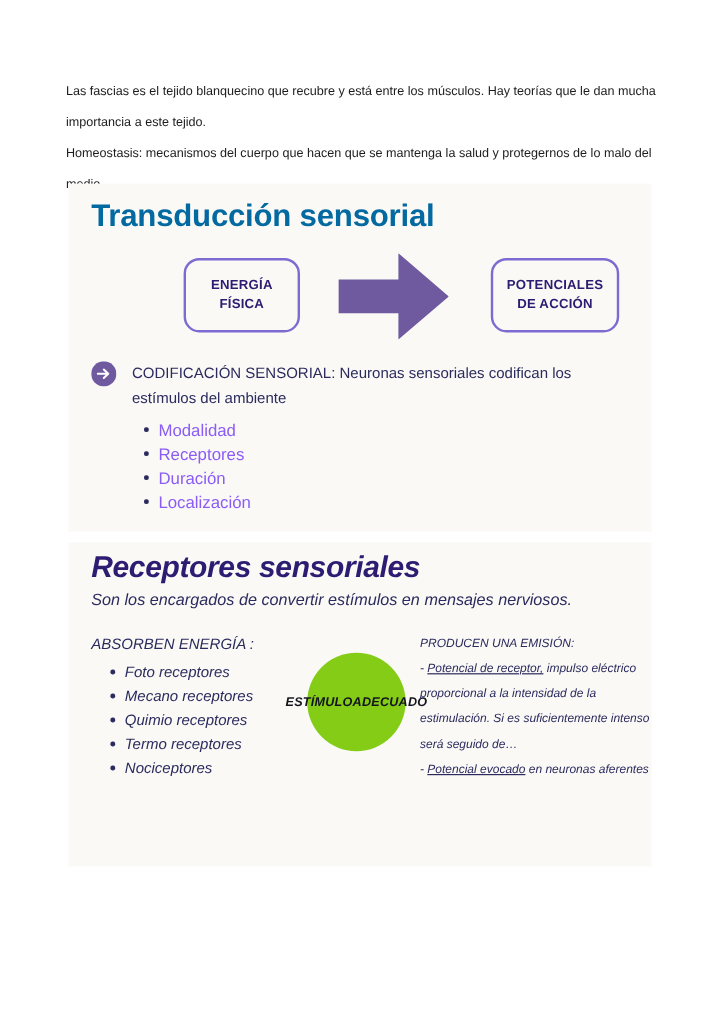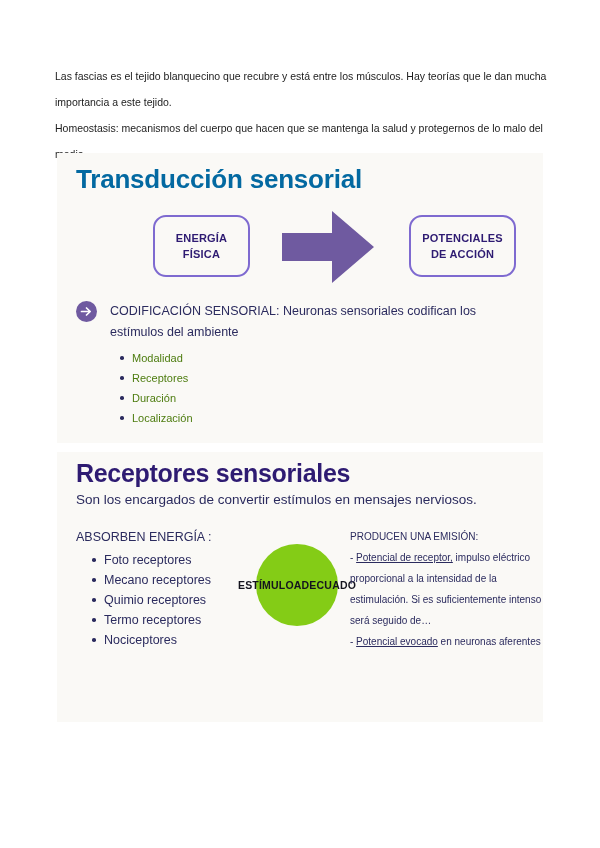--- a/index.html
+++ b/index.html
@@ -15,21 +15,21 @@
     position:absolute;left:55px;top:63px;width:492px;
     font-size:10.5px;color:#1c1c1c;line-height:26px;
   }
   .notes p{margin:0;}
 
   
   .slide{
     position:absolute;left:57px;width:486px;background:#faf9f6;
   }
   #slide1{top:153px;height:290px;}
-  #slide2{top:452px;height:270px;}
+  #slide2{top:452px;height:270px;font-style:italic;}
 
   
   .s1-title{
     position:absolute;left:19px;top:11px;
     font-size:26px;font-weight:bold;color:#0369a1;letter-spacing:-.2px;
   }
   .flowrow{
     position:absolute;left:19px;top:62px;width:450px;height:78px;
   }
   .pillbox{
@@ -52,21 +52,21 @@
   }
   .codif-icon{
     position:absolute;left:0px;top:0px;width:21px;height:21px;
   }
   .codif-text{
     margin-left:34px;display:block;
   }
   .bul{list-style:none;margin:5px 0 0 0;padding:0;}
   .bul li{
     position:relative;padding-left:56px;line-height:20px;
-    color:#4d7c0f;font-size:11px;
+    color:#8b5cf6;font-size:14px;
   }
   .bul li::before{
     content:"";position:absolute;left:44px;top:8px;
     width:3.5px;height:3.5px;border-radius:50%;background:#2b2b5e;
   }
 
   
   .s2-title{
     position:absolute;left:19px;top:7px;
     font-size:25px;font-weight:bold;color:#2e1b72;letter-spacing:-.3px;

